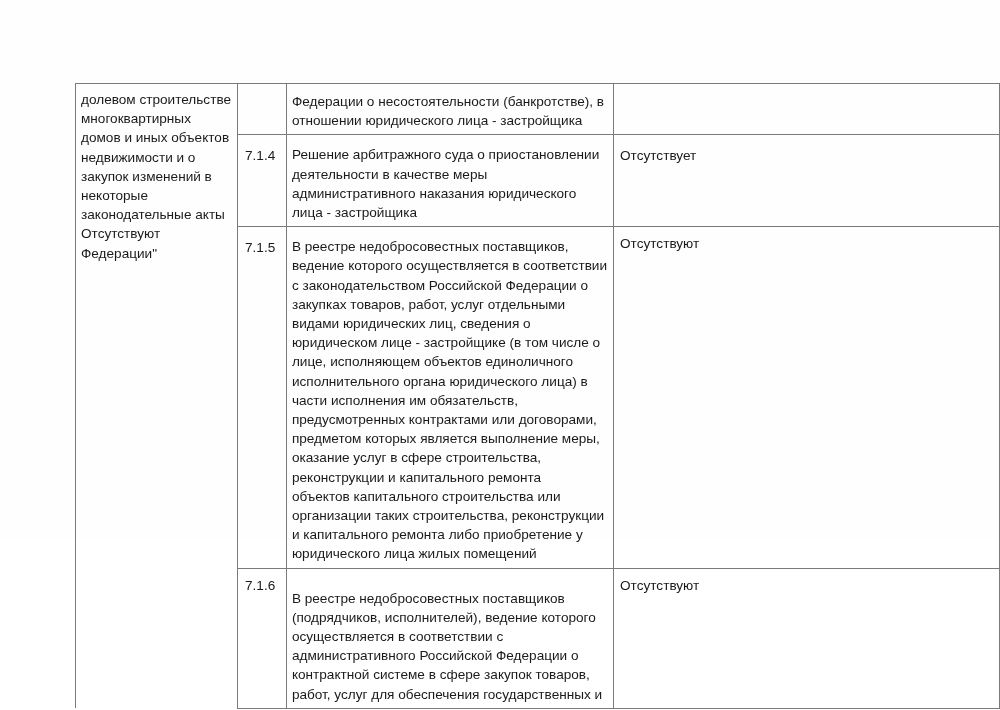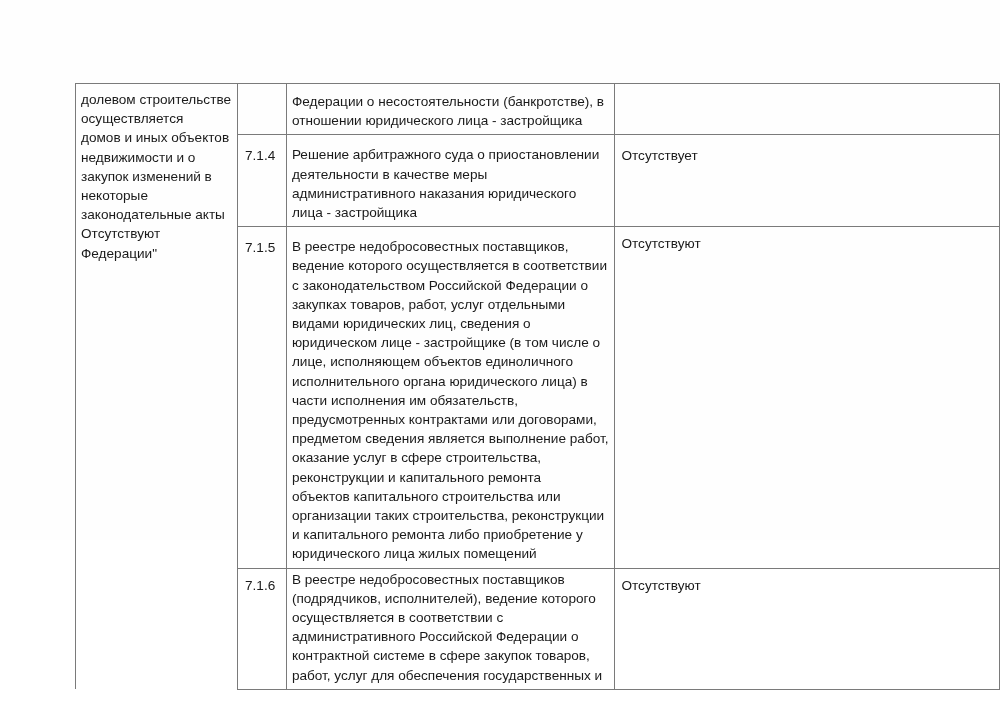--- a/index.html
+++ b/index.html
@@ -58,21 +58,21 @@
     padding-top: 11px;
   }
   .row-1 td { height: 50px; }
   .row-2 td { height: 84px; }
   .row-3 td { height: 319px; }
   .row-4 td { height: 120px; }
 
   .row-1 td.desc-cell { padding-top: 8px; }
   .row-2 td.desc-cell { padding-top: 10px; }
   .row-3 td.desc-cell { padding-top: 10px; }
-  .row-4 td.desc-cell { padding-top: 1px; margin-top: 40px; }
+  .row-4 td.desc-cell { padding-top: 20px; margin-top: 40px; }
   .row-4 td.num-cell, .row-4 td.val-cell { padding-top: 7px; margin-left: 16px; }
   .row-3 td.num-cell { padding-top: 11px; }
   .row-3 td.val-cell { padding-top: 7px; }
 
   .line { display: block; white-space: nowrap; }
 </style>
 </head>
 <body>
 
 <div class="page">
@@ -80,21 +80,21 @@
     <colgroup>
       <col class="col-law">
       <col class="col-num">
       <col class="col-desc">
       <col class="col-val">
     </colgroup>
     <tbody>
       <tr class="row-1">
         <td class="law-cell" rowspan="4">
           <span class="line">долевом строительстве</span>
-          <span class="line">осуществляется</span>
+          <span class="line">многоквартирных</span>
           <span class="line">домов и иных объектов</span>
           <span class="line">недвижимости и о</span>
           <span class="line">закупок изменений в</span>
           <span class="line">некоторые</span>
           <span class="line">законодательные акты</span>
           <span class="line">Отсутствуют</span>
           <span class="line">Федерации"</span>
         </td>
         <td class="num-cell"></td>
         <td class="desc-cell">
@@ -121,21 +121,21 @@
           <span class="line">В реестре недобросовестных поставщиков,</span>
           <span class="line">ведение которого осуществляется в соответствии</span>
           <span class="line">с законодательством Российской Федерации о</span>
           <span class="line">закупках товаров, работ, услуг отдельными</span>
           <span class="line">видами юридических лиц, сведения о</span>
           <span class="line">юридическом лице - застройщике (в том числе о</span>
           <span class="line">лице, исполняющем объектов единоличного</span>
           <span class="line">исполнительного органа юридического лица) в</span>
           <span class="line">части исполнения им обязательств,</span>
           <span class="line">предусмотренных контрактами или договорами,</span>
-          <span class="line">предметом сведения является выполнение работ,</span>
+          <span class="line">предметом которых является выполнение меры,</span>
           <span class="line">оказание услуг в сфере строительства,</span>
           <span class="line">реконструкции и капитального ремонта</span>
           <span class="line">объектов капитального строительства или</span>
           <span class="line">организации таких строительства, реконструкции</span>
           <span class="line">и капитального ремонта либо приобретение у</span>
           <span class="line">юридического лица жилых помещений</span>
         </td>
         <td class="val-cell">Отсутствуют</td>
       </tr>
 

